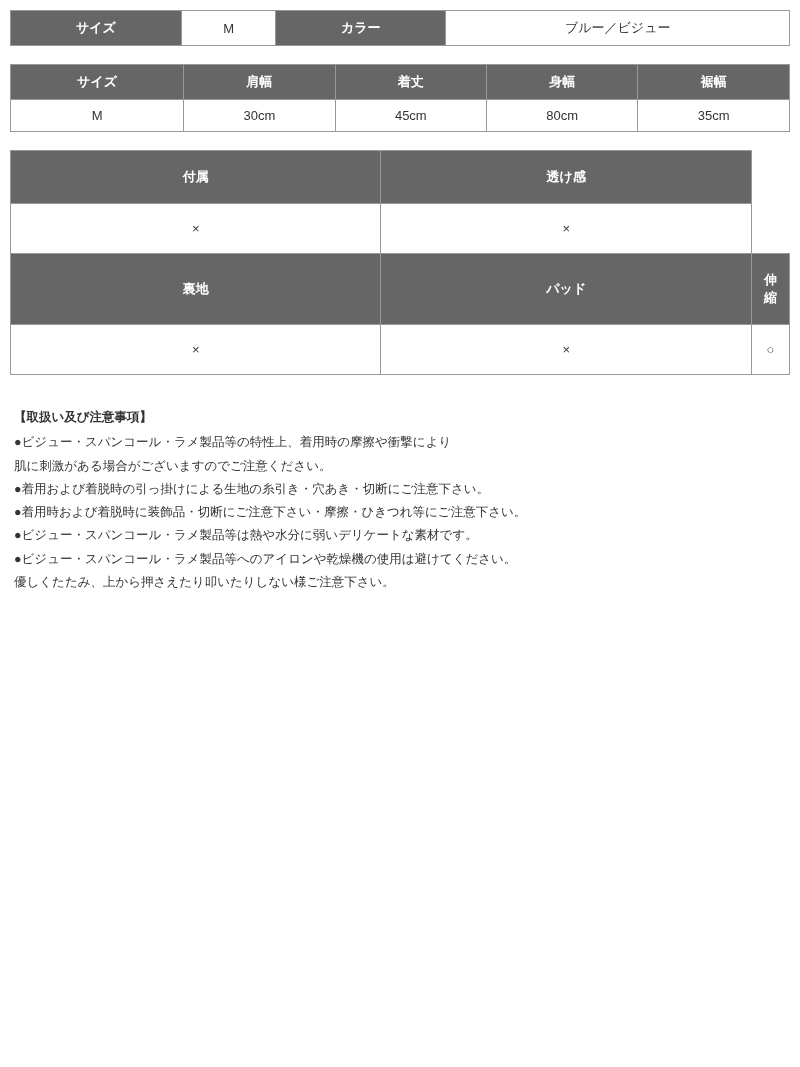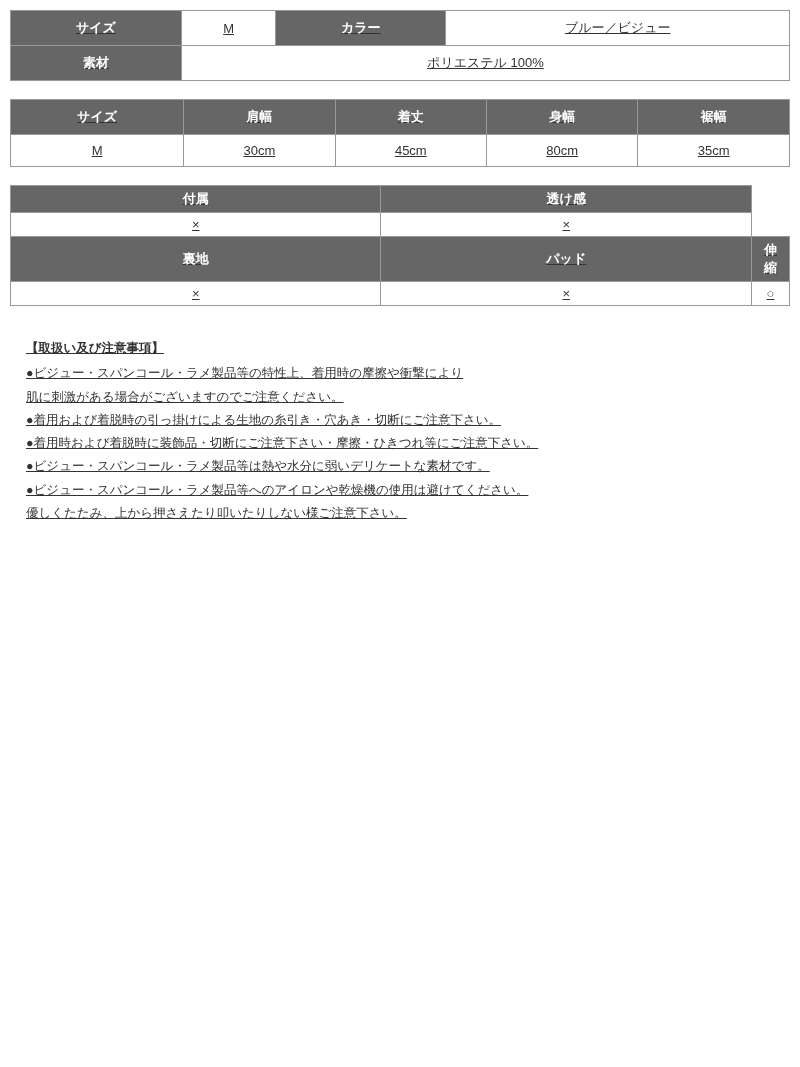--- a/index.html
+++ b/index.html
@@ -14,21 +14,20 @@
       width: 800px;
       min-height: 1067px;
       padding: 10px;
       font-size: 13px;
       color: #333;
     }
 
     .main-container {
       width: 780px;
       margin: 0 auto;
-      text-decoration: underline;
     }
 
     
     .table-basic {
       width: 100%;
       border-collapse: collapse;
       margin-bottom: 18px;
     }
 
     .table-basic th, .table-basic td {
@@ -74,42 +73,41 @@
 
     
     .table-details {
       width: 100%;
       border-collapse: collapse;
       margin-bottom: 24px;
     }
 
     .table-details th, .table-details td {
       border: 1px solid #999;
-      padding: 4px 12px;
+      padding: 17px 12px;
       text-align: center;
     }
 
     .table-details th {
       background-color: #666;
       color: #fff;
       font-weight: bold;
     }
 
     .table-details td {
       background-color: #fff;
       color: #333;
     }
 
     
     .notes-section {
       padding: 8px 4px;
       line-height: 1.7;
       font-size: 12.5px;
       color: #333;
-      margin-left: 12px;
     }
 
     .notes-section .notes-title {
       font-weight: bold;
       margin-bottom: 4px;
     }
 
     .notes-section p {
       margin-bottom: 2px;
     }
@@ -119,24 +117,20 @@
 
 <div class="main-container">
 
   <table class="table-basic">
     <tbody>
       <tr>
         <th>サイズ</th>
         <td>M</td>
         <th>カラー</th>
         <td>ブルー／ビジュー</td>
-      </tr>
-      <tr>
-        <th>素材</th>
-        <td colspan="3">ポリエステル 100%</td>
       </tr>
     </tbody>
   </table>
 
   <table class="table-size">
     <thead>
       <tr>
         <th>サイズ</th>
         <th>肩幅</th>
         <th>着丈</th>

